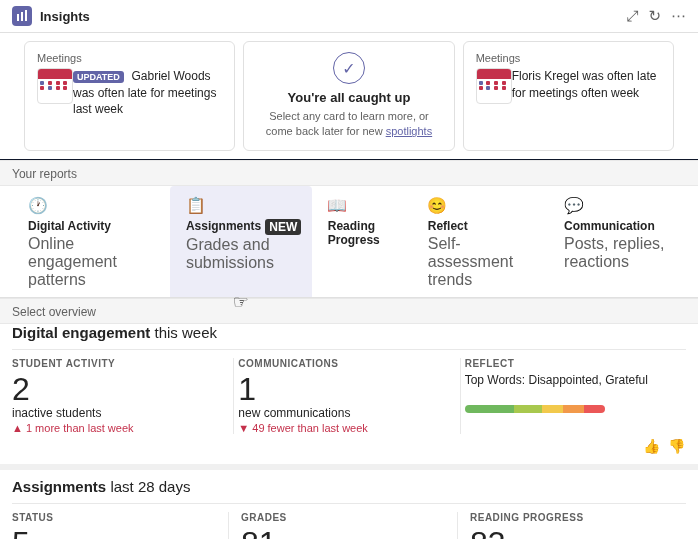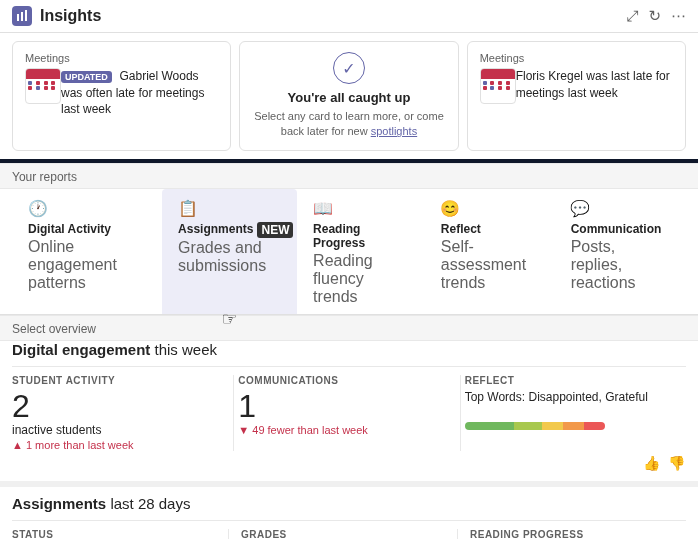--- a/index.html
+++ b/index.html
@@ -3,26 +3,26 @@
   <meta charset="utf-8">
   <style>
     * { box-sizing: border-box; margin: 0; padding: 0; }
     body { font-family: 'Segoe UI', Arial, sans-serif; font-size: 13px; color: #242424; background: #fff; width: 698px; min-height: 539px; overflow: hidden; }
 
     
     .header { display: flex; align-items: center; justify-content: space-between; padding: 6px 12px; border-bottom: 1px solid #e0e0e0; background: #fff; }
     .header-left { display: flex; align-items: center; gap: 8px; }
     .header-icon { width: 20px; height: 20px; background: #6264a7; border-radius: 4px; display: flex; align-items: center; justify-content: center; }
     .header-icon svg { fill: white; }
-    .header-title { font-size: 16px; font-weight: 600; color: #242424; }
+    .header-title { font-size: 13px; font-weight: 600; color: #242424; }
     .header-actions { display: flex; align-items: center; gap: 10px; color: #616161; }
     .header-actions span { cursor: pointer; font-size: 15px; }
 
     
-    .spotlight-section { padding: 8px 12px; background: #fff; border-bottom: 4px solid #0f172a; }
+    .spotlight-section { padding: 8px 24px; background: #fff; border-bottom: 1px solid #0f172a; }
     .spotlight-cards { display: flex; gap: 8px; }
     .spotlight-card { flex: 1; border: 1px solid #e0e0e0; border-radius: 6px; padding: 10px 12px; background: #fff; min-height: 90px; }
     .spotlight-card.center { display: flex; flex-direction: column; align-items: center; justify-content: center; text-align: center; }
     .card-label { font-size: 11px; color: #616161; margin-bottom: 4px; font-weight: 500; }
     .card-content { display: flex; align-items: flex-start; }
     .updated-badge { background: #6264a7; color: white; font-size: 9px; font-weight: 600; padding: 1px 4px; border-radius: 3px; margin-right: 4px; vertical-align: middle; }
     .card-text-content .card-desc { font-size: 12px; color: #242424; line-height: 1.3; }
     .caught-up-icon { width: 32px; height: 32px; border: 1.5px solid #6264a7; border-radius: 50%; display: flex; align-items: center; justify-content: center; color: #6264a7; font-size: 16px; margin-bottom: 6px; }
     .caught-up-title { font-size: 13px; font-weight: 600; margin-bottom: 4px; }
     .caught-up-desc { font-size: 11px; color: #616161; line-height: 1.4; }
@@ -141,21 +141,21 @@
               <div class="cal-dot"></div>
               <div class="cal-dot"></div>
               <div class="cal-dot"></div>
             <div class="cal-dot"></div>
               <div class="cal-dot blue"></div>
               <div class="cal-dot"></div>
               <div class="cal-dot"></div>
           </div>
         </div>
         <div class="card-text-content">
-          <span class="card-desc">Floris Kregel was last late for meetings last week</span>
+          <span class="card-desc">Floris Kregel was often late for meetings often week</span>
         </div>
       </div>
     </div>
   </div>
 </div>
 
 <div class="section-label">Your reports</div>
 <div class="reports-tabs">
 
   <div class="report-tab">
@@ -169,21 +169,20 @@
     <span class="tab-name">
       <span>Assignments</span><span class="new-badge">NEW</span>
     </span>
     <span class="tab-sub">Grades and submissions</span>
     <span class="cursor-indicator">☞</span>
   </div>
 
   <div class="report-tab">
     <span class="tab-icon">📖</span>
     <span class="tab-name">Reading Progress</span>
-    <span class="tab-sub">Reading fluency trends</span>
   </div>
 
   <div class="report-tab">
     <span class="tab-icon">😊</span>
     <span class="tab-name">Reflect</span>
     <span class="tab-sub">Self-assessment trends</span>
   </div>
 
   <div class="report-tab">
     <span class="tab-icon">💬</span>
@@ -205,20 +204,21 @@
       <div class="metric-number">2</div>
       <div class="metric-desc">inactive students</div>
       <div class="metric-change">
         <span class="up">▲ 1 more than last week</span>
       </div>
     </div>
 
     <div class="metric-block">
       <div class="metric-section-label">COMMUNICATIONS</div>
       <div class="metric-number">1</div>
+      <div class="metric-desc">new communications</div>
       <div class="metric-change">
         <span class="down">▼ 49 fewer than last week</span>
       </div>
     </div>
 
     <div class="metric-block">
       <div class="metric-section-label">REFLECT</div>
       <div class="reflect-label">Top Words: Disappointed, Grateful</div>
       <div class="word-bar">
         <div class="segment" style="background:#70b85e; flex:35"></div>

